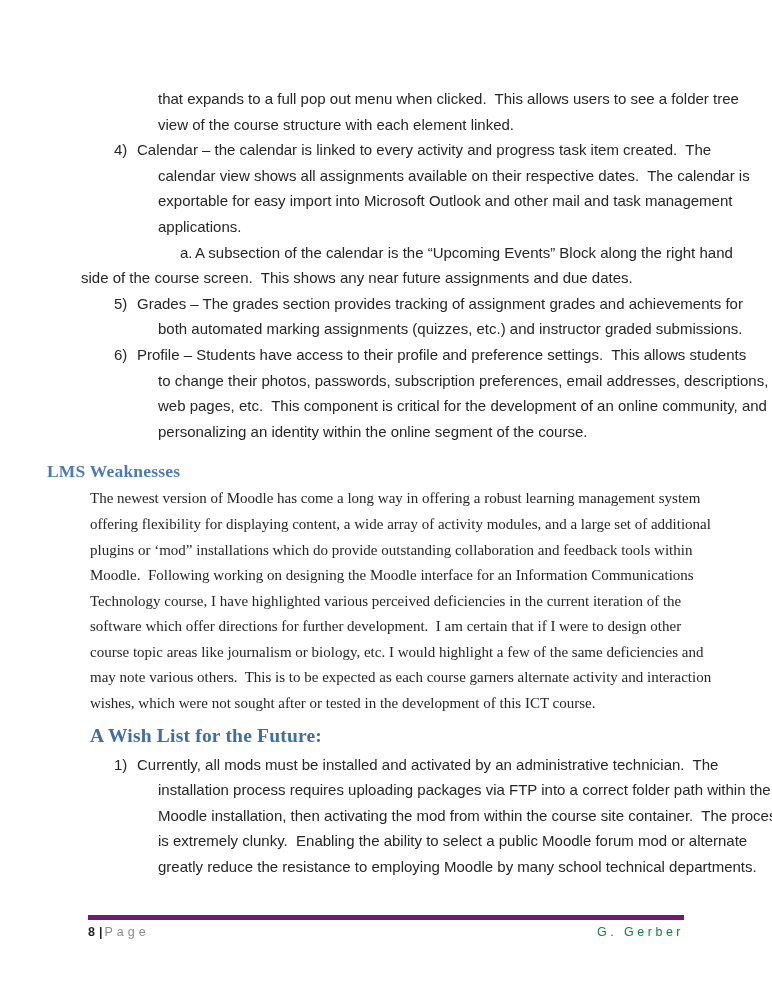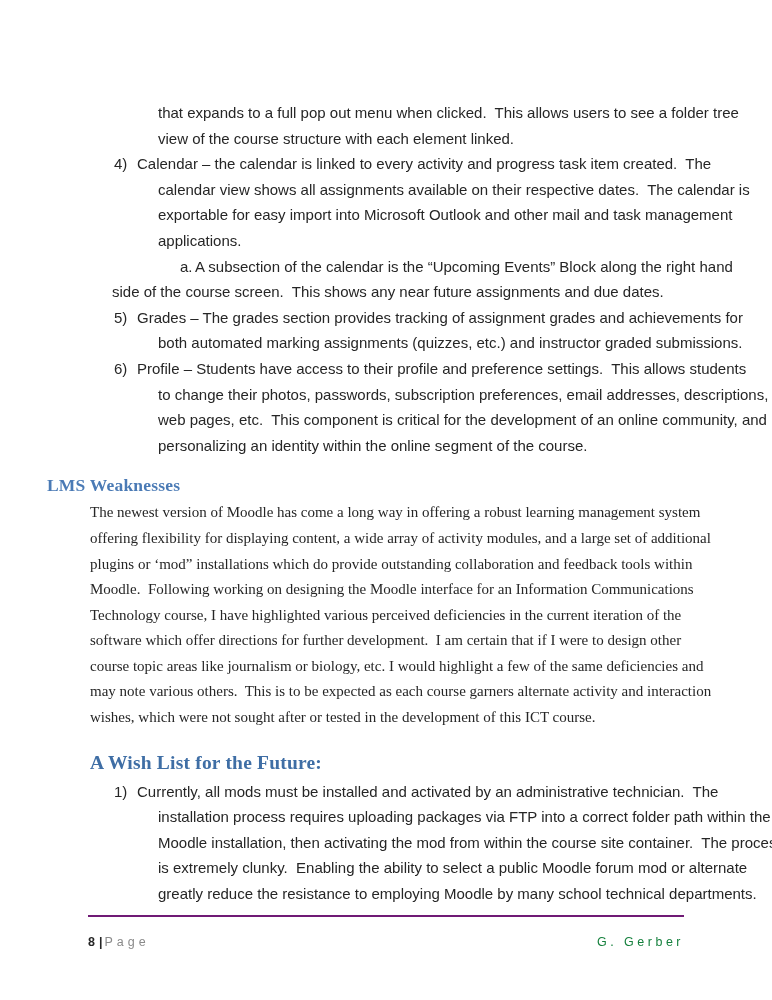--- a/index.html
+++ b/index.html
@@ -10,32 +10,32 @@
   }
   .page {
     position: relative;
     width: 772px; height: 1000px;
     background: #ffffff;
     font-family: "Liberation Sans", "DejaVu Sans", sans-serif;
     color: #262626;
   }
   .flow {
     position: absolute;
-    top: 100px; left: 0; right: 0;
+    top: 86px; left: 0; right: 0;
   }
   .line {
     font-size: 15px;
     line-height: 25.6px;
     height: 25.6px;
     white-space: pre;
     color: #262626;
   }
   .ind-body { padding-left: 90px; font-family: Liberation Serif, serif; }
   .ind-cont1 { padding-left: 158px; }
-  .ind-cont2 { padding-left: 112px; }
+  .ind-cont2 { padding-left: 81px; }
   .li1 { padding-left: 114px; }
   .li2 { padding-left: 180px; }
   .num1 { display: inline-block; width: 23px; }
   .num2 { display: inline-block; width: 15px; }
   .h2 {
     font-family: "Liberation Serif", "DejaVu Serif", serif;
     font-weight: bold;
     font-size: 17.5px;
     color: #4a7ab5;
     padding-left: 47px;
@@ -43,31 +43,31 @@
     height: 30px;
     line-height: 30px;
     letter-spacing: 0.2px;
   }
   .h1 {
     font-family: "Liberation Serif", "DejaVu Serif", serif;
     font-weight: bold;
     font-size: 19.5px;
     color: #3f6ea5;
     padding-left: 90px;
-    margin-top: 16px;
+    margin-top: 3px;
     height: 32px;
     line-height: 32px;
     letter-spacing: 0.2px;
   }
   .footer {
     position: absolute;
     left: 88px; right: 88px;
     top: 915px;
-    border-top: 2px solid #701a75;
-    padding-top: 18px;
+    border-top: 5px solid #701a75;
+    padding-top: 5px;
     display: flex;
     justify-content: space-between;
     align-items: baseline;
     font-size: 12.5px;
   }
   .footer-left { color: #262626; }
   .footer-num { font-weight: bold; color: #262626; }
   .footer-sep { font-weight: bold; color: #262626; padding: 0 2px 0 4px; }
   .footer-label { color: #8a8a8a; letter-spacing: 4px; }
   .footer-author { color: #15803d; letter-spacing: 3.5px; }

